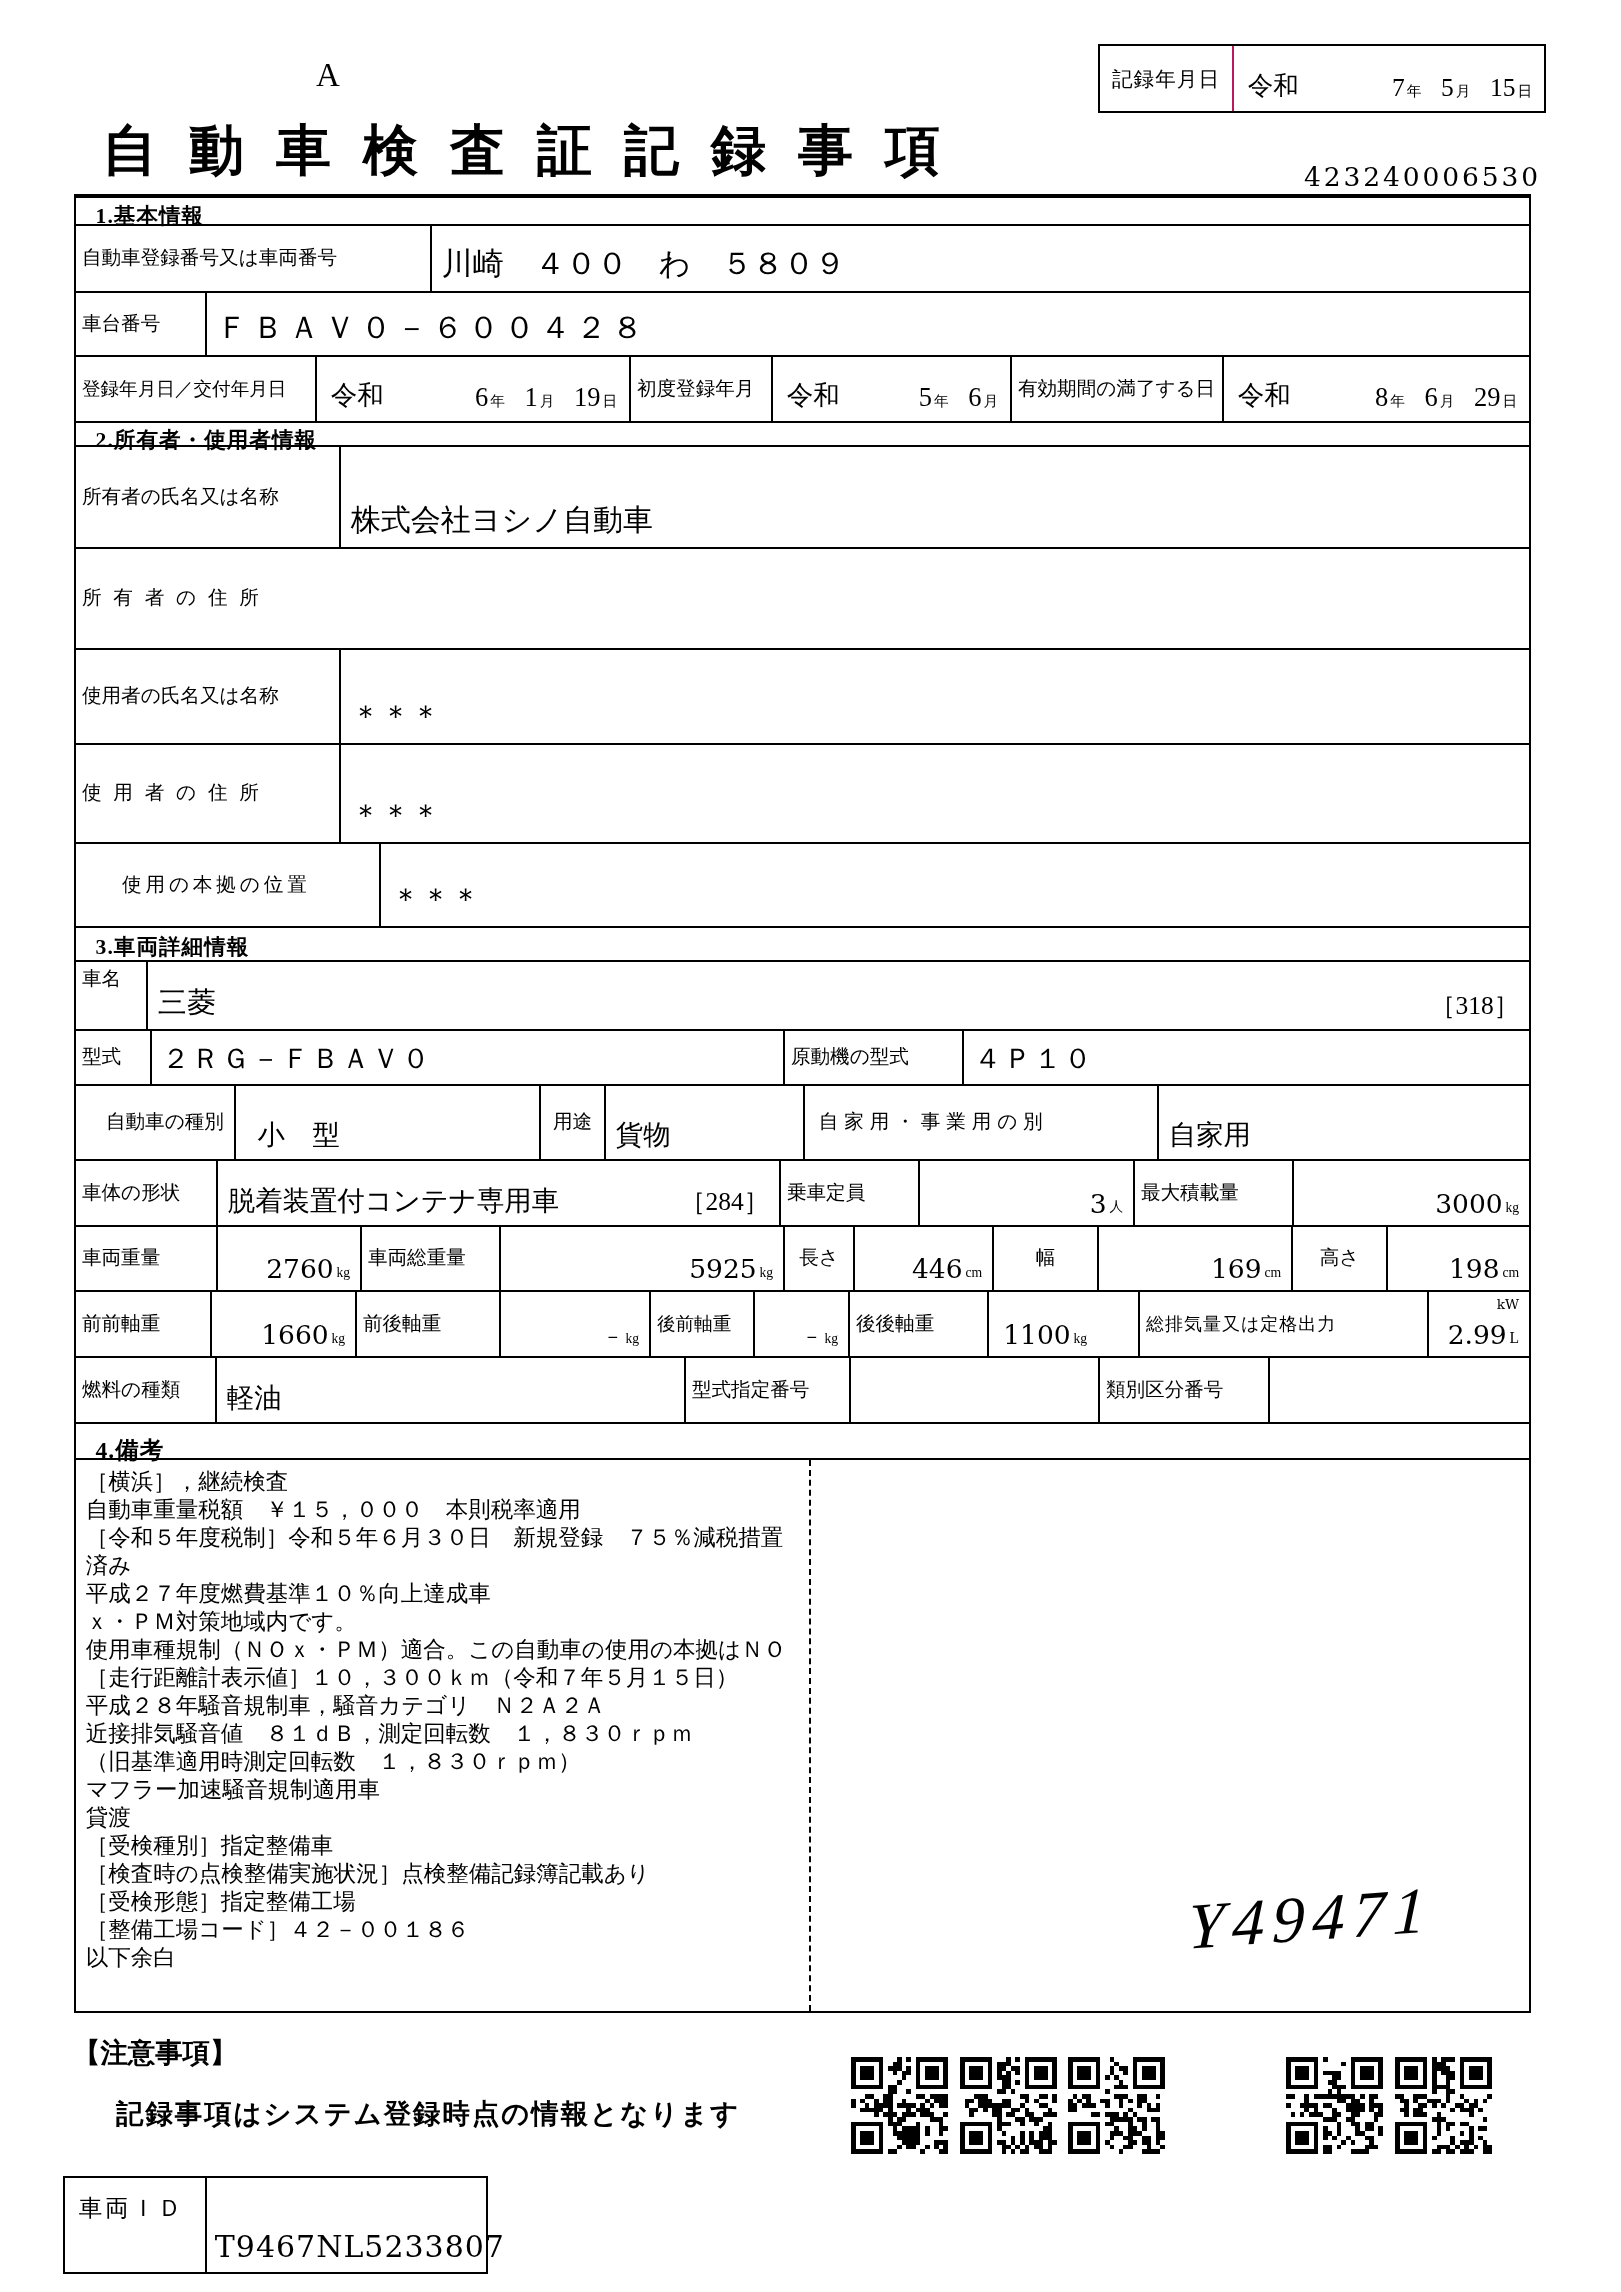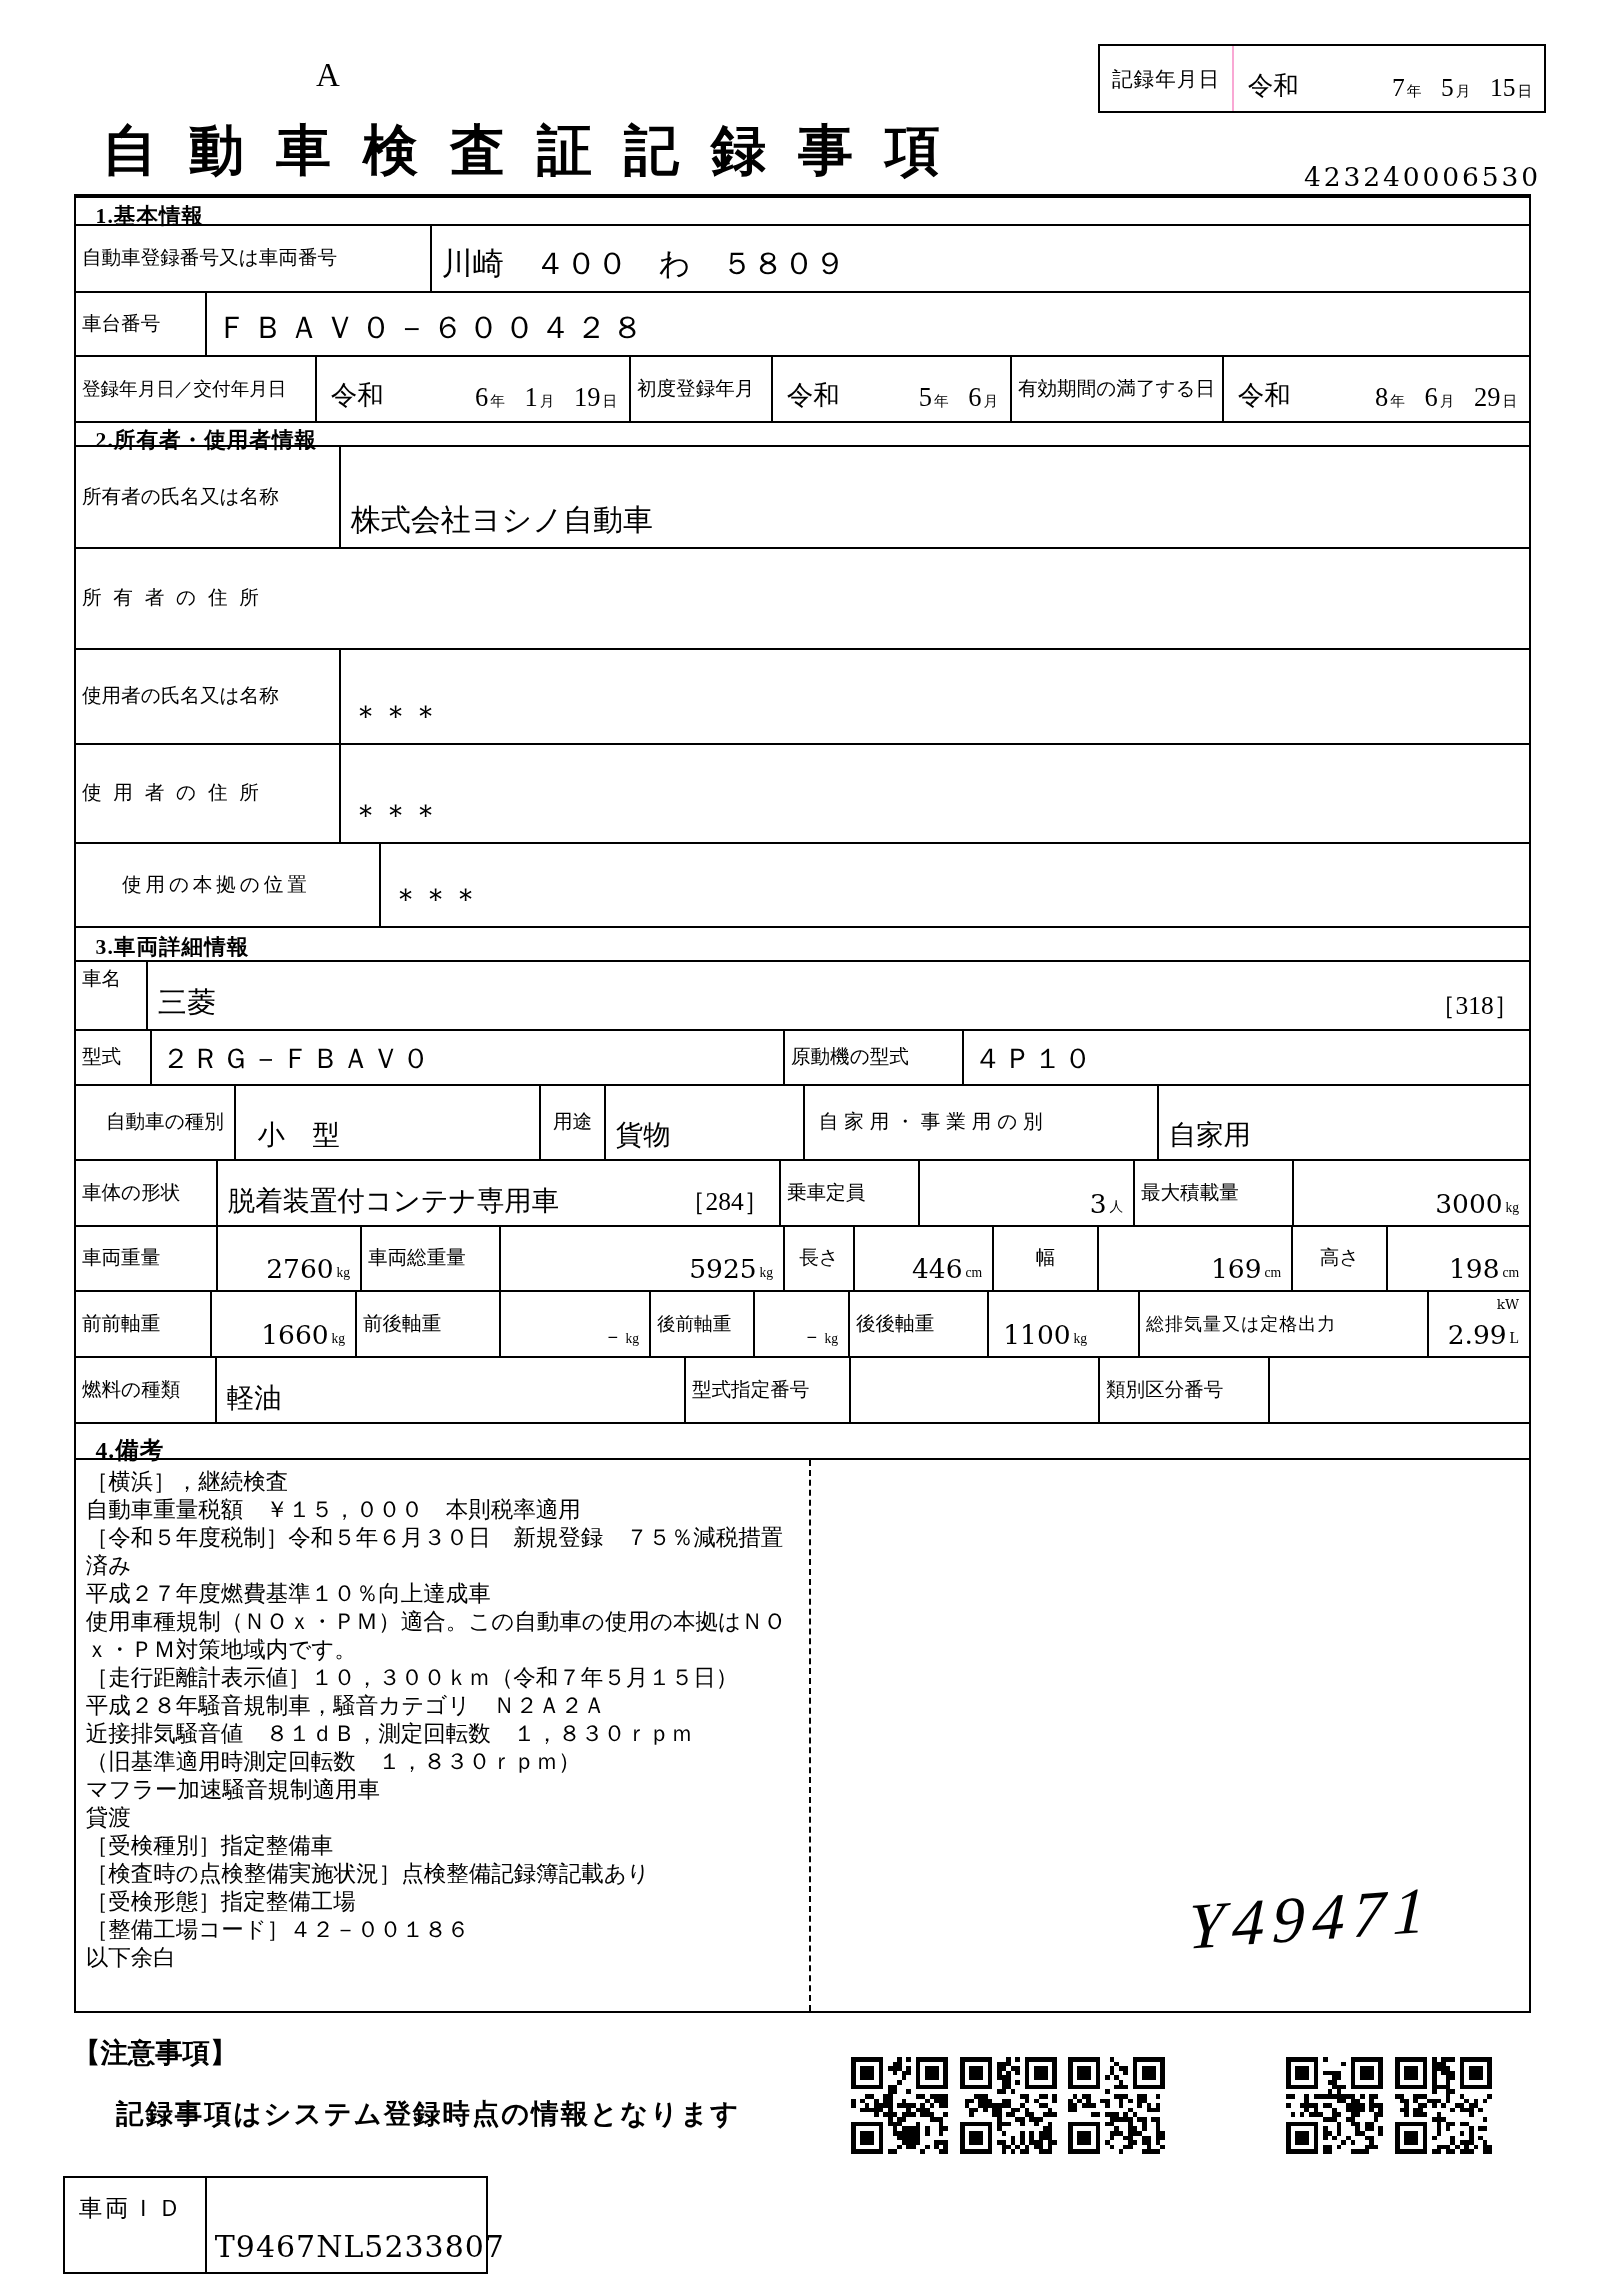--- a/index.html
+++ b/index.html
@@ -8,21 +8,21 @@
     position:relative; width:1621px; height:2293px; background:#ffffff;
     font-family:"Liberation Serif","DejaVu Serif",serif; color:#000;
     margin:0 auto; overflow:hidden;
   }
   
   .amark { position:absolute; left:316px; top:57px; font-size:33px; }
   .title { position:absolute; left:102px; top:114px; font-size:55px; font-weight:600;
            letter-spacing:32px; white-space:nowrap; }
   .recbox { position:absolute; left:1098px; top:44px; width:448px; height:69px;
             border:2px solid #000; display:flex; }
-  .recbox-label { flex:0 0 134px; border-right:2px solid #f9a8d4; display:flex;
+  .recbox-label { flex:0 0 134px; border-right:2px solid #be185d; display:flex;
                   align-items:center; justify-content:center; font-size:20.6px; letter-spacing:1px; }
   .recbox-value { flex:1; }
   .docnum { position:absolute; right:80px; top:161px; font-size:26.5px; letter-spacing:2.9px;
             font-family:"DejaVu Serif",serif; }
   
   .tbl { position:absolute; left:74px; top:194px; width:1457px; border:2.9px solid #000; }
   .row { display:flex; align-items:stretch; border-top:2px solid #000; }
   .row:first-child { border-top:0; }
   .row.sec { border-top:2.9px solid #000; }
   .sec { font-size:21.6px; font-weight:bold; padding:2px 9.8px 2.9px; letter-spacing:1px; }
@@ -315,22 +315,22 @@
 
     <div class="row" style="height:553px;">
       <div class="c" style="flex:1;">
         <div class="remarks">
           <div class="rem-text">
             <div>［横浜］，継続検査</div>
             <div>自動車重量税額　￥１５，０００　本則税率適用</div>
             <div>［令和５年度税制］令和５年６月３０日　新規登録　７５％減税措置</div>
             <div>済み</div>
             <div>平成２７年度燃費基準１０％向上達成車</div>
+            <div>ｘ・ＰＭ対策地域内です。</div>
             <div>使用車種規制（ＮＯｘ・ＰＭ）適合。この自動車の使用の本拠はＮＯ</div>
-            <div>ｘ・ＰＭ対策地域内です。</div>
             <div>［走行距離計表示値］１０，３００ｋｍ（令和７年５月１５日）</div>
             <div>平成２８年騒音規制車，騒音カテゴリ　Ｎ２Ａ２Ａ</div>
             <div>近接排気騒音値　８１ｄＢ，測定回転数　１，８３０ｒｐｍ</div>
             <div>（旧基準適用時測定回転数　１，８３０ｒｐｍ）</div>
             <div>マフラー加速騒音規制適用車</div>
             <div>貸渡</div>
             <div>［受検種別］指定整備車</div>
             <div>［検査時の点検整備実施状況］点検整備記録簿記載あり</div>
             <div>［受検形態］指定整備工場</div>
             <div>［整備工場コード］４２－００１８６</div>

